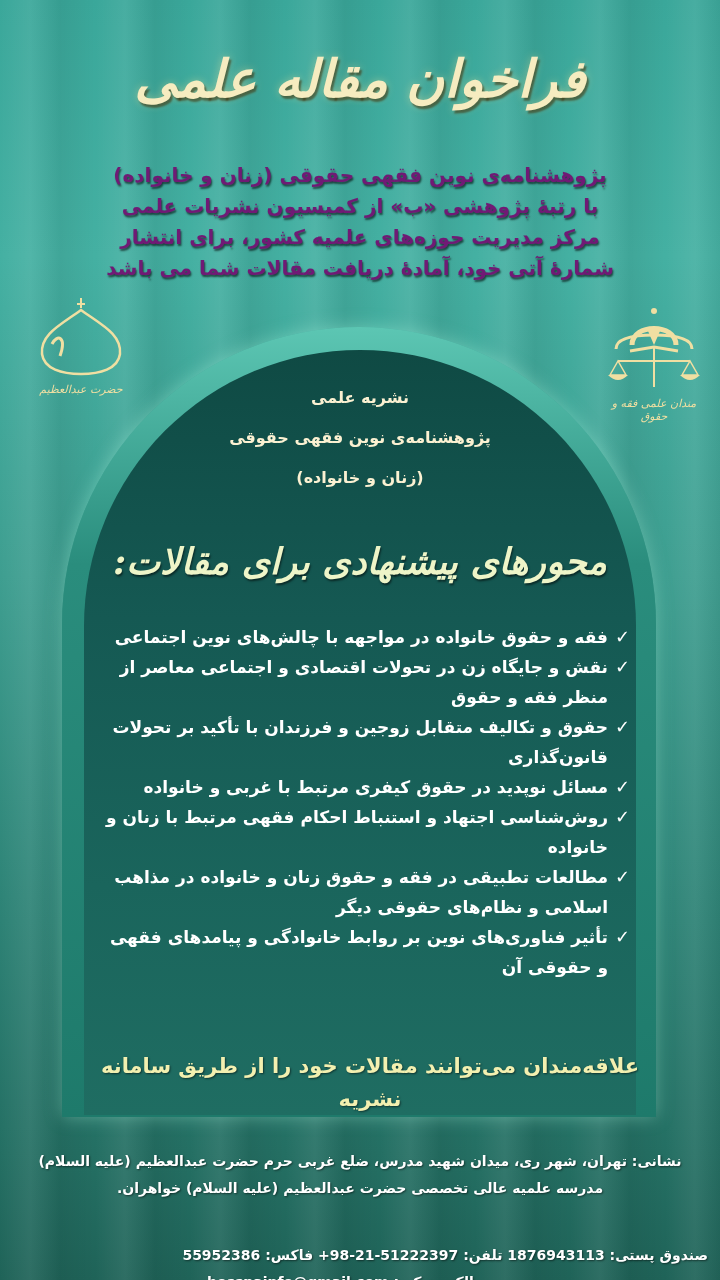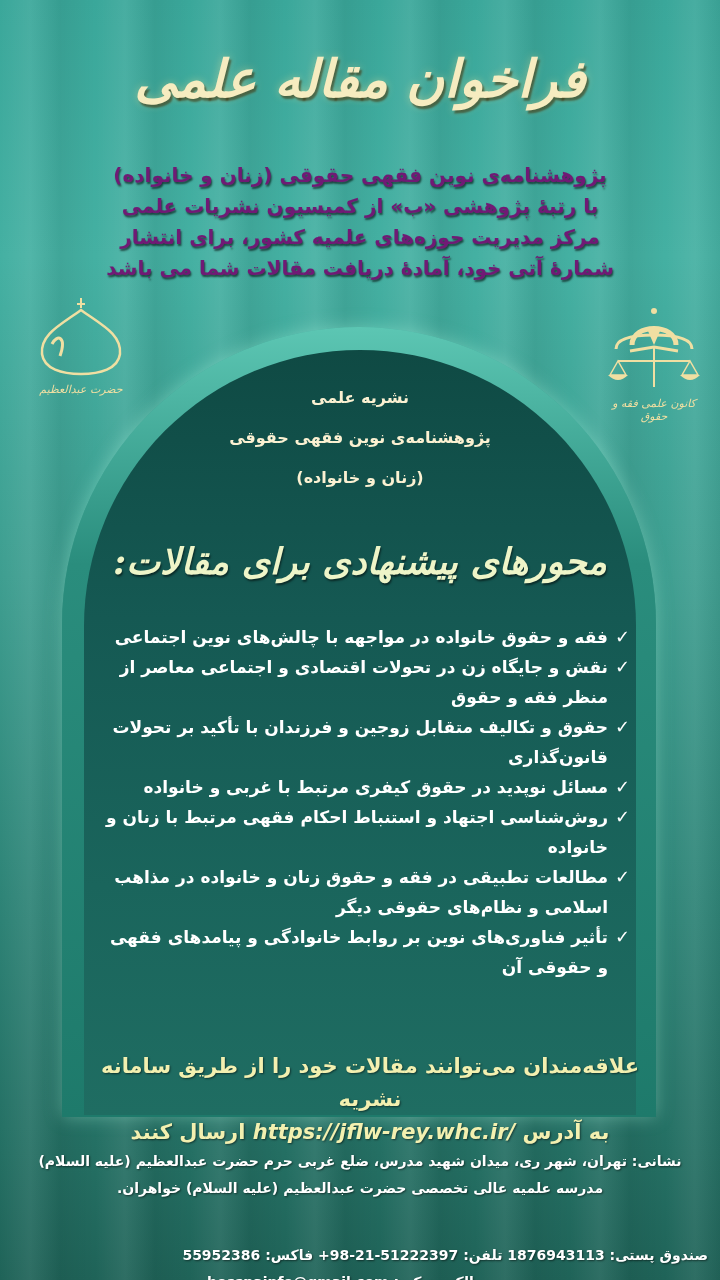--- a/index.html
+++ b/index.html
@@ -100,21 +100,21 @@
     <path d="M14 44 C 14 34, 30 30, 52 30 C 74 30, 90 34, 90 44" fill="none" stroke="#f0dfa2" stroke-width="3"></path>
     <path d="M46 26 L52 40 L58 26 Z" fill="#f0dfa2"></path>
     <path d="M28 46 L52 42 L76 46" fill="none" stroke="#f0dfa2" stroke-width="3"></path>
     <line x1="52" y1="42" x2="52" y2="82" stroke="#f0dfa2" stroke-width="2"></line>
     <line x1="16" y1="56" x2="88" y2="56" stroke="#f0dfa2" stroke-width="2"></line>
     <path d="M8 70 L16 56 L24 70 Z" fill="none" stroke="#f0dfa2" stroke-width="1.5"></path>
     <path d="M6 70 Q16 80 26 70 Z" fill="#f0dfa2"></path>
     <path d="M80 70 L88 56 L96 70 Z" fill="none" stroke="#f0dfa2" stroke-width="1.5"></path>
     <path d="M78 70 Q88 80 98 70 Z" fill="#f0dfa2"></path>
   </svg>
-  <div class="logo-caption">کانون علمی فقه و حقوق</div>
+  <div class="logo-caption">مندان علمی فقه و حقوق</div>
 </div>
 
 <div class="journal">
   <div>نشریه علمی</div>
   <div>پژوهشنامه‌ی نوین فقهی حقوقی</div>
   <div>(زنان و خانواده)</div>
 </div>
 
 <div class="axes-title">محورهای پیشنهادی برای مقالات:</div>
 
@@ -144,25 +144,20 @@
     <span class="topic-text">مطالعات تطبیقی در فقه و حقوق زنان و خانواده در مذاهب اسلامی و نظام‌های حقوقی دیگر</span>
   </div>
   <div class="topic">
     <span class="check">✓</span>
     <span class="topic-text">تأثیر فناوری‌های نوین بر روابط خانوادگی و پیامدهای فقهی و حقوقی آن</span>
   </div>
 </div>
 
 <div class="cta">
   <div>علاقه‌مندان می‌توانند مقالات خود را از طریق سامانه نشریه</div>
-  <div>
-    <span>به آدرس</span>
-    <span class="url">https://jflw-rey.whc.ir/</span>
-    <span>ارسال کنند</span>
-  </div>
 </div>
 
 <div class="footer">
   <div>نشانی: تهران، شهر ری، میدان شهید مدرس، ضلع غربی حرم حضرت عبدالعظیم (علیه السلام)</div>
   <div>مدرسه علمیه عالی تخصصی حضرت عبدالعظیم (علیه السلام) خواهران.</div>
   <div class="right-aligned">
     <span>صندوق پستی:</span>
     <span class="ltr">1876943113</span>
     <span>تلفن:</span>
     <span class="ltr">+98-21-51222397</span>

